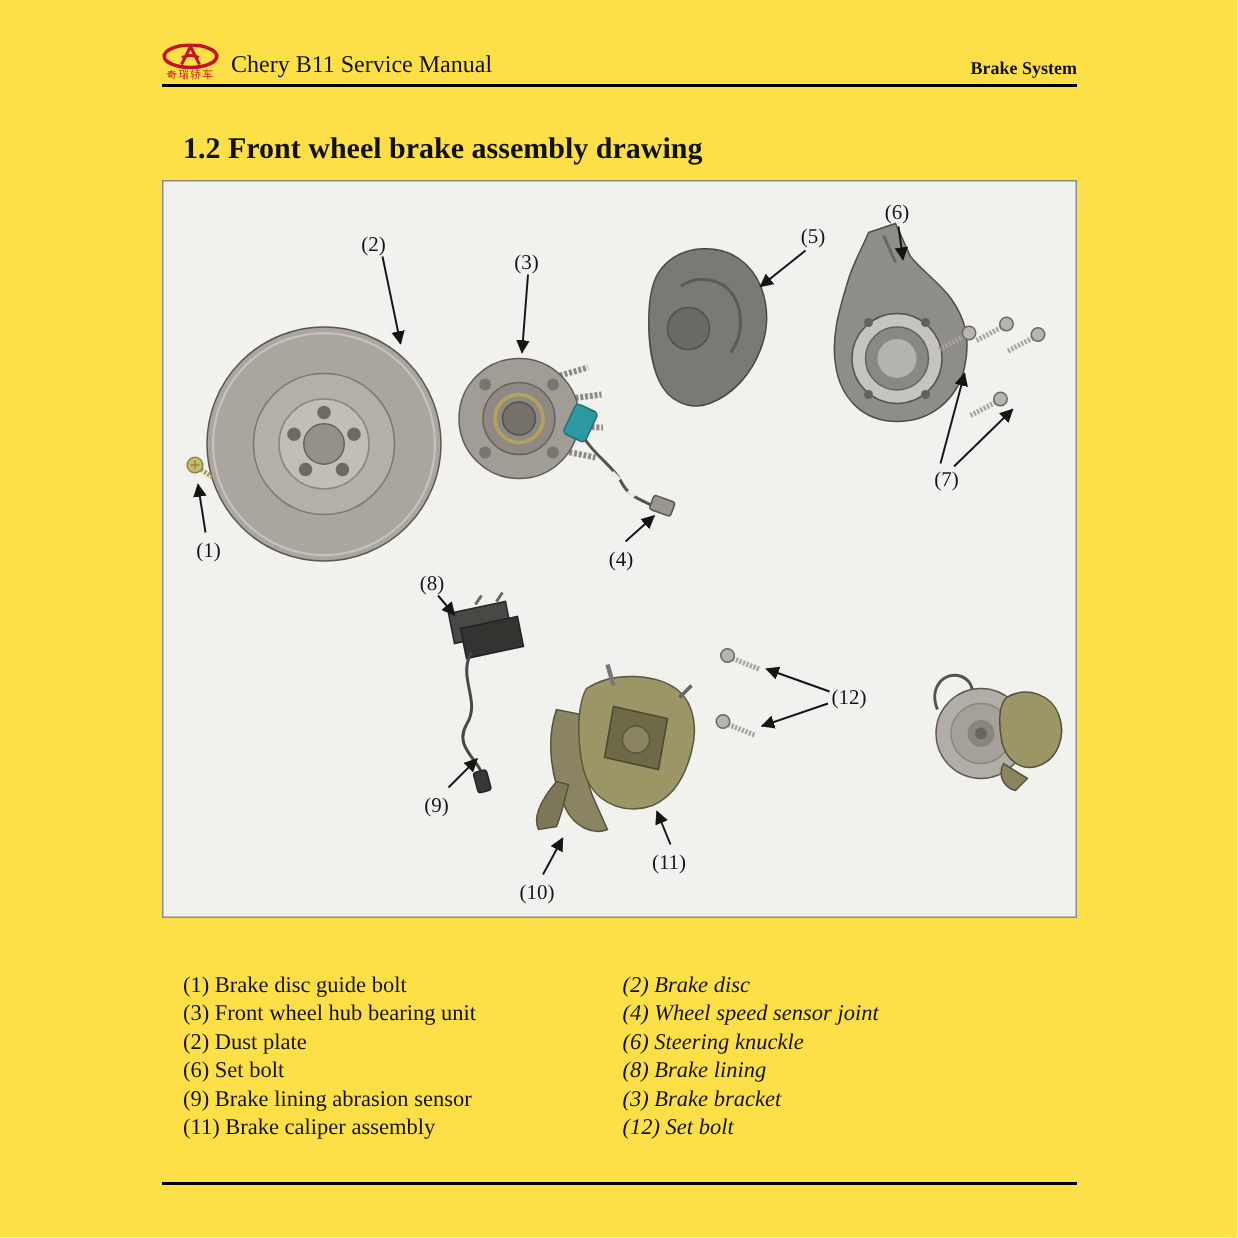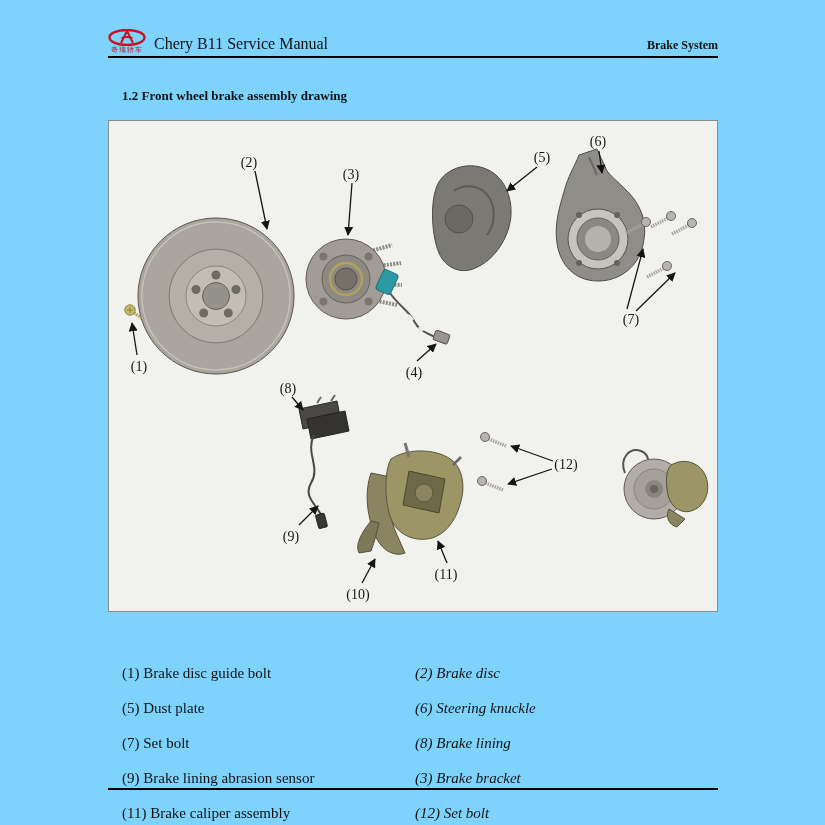--- a/index.html
+++ b/index.html
@@ -1,36 +1,36 @@
 <!DOCTYPE html>
 <html><head>
 <meta charset="utf-8">
 <style>
   html,body{margin:0;padding:0;background:#fff;}
-  .screen{position:relative;width:825px;height:825px;background:#7dd3fc;overflow:hidden;
+  .screen{position:relative;width:825px;height:825px;background:#fde047;overflow:hidden;
           font-family:"Liberation Serif",serif;color:#111;}
   
   .header{position:absolute;left:108px;top:22px;width:610px;height:32px;
           display:flex;align-items:flex-end;justify-content:space-between;}
   .header-left{display:flex;align-items:flex-end;gap:8px;}
   .logo-block{display:flex;flex-direction:column;align-items:center;line-height:1;}
   .logo-cn{font-size:7px;color:#c41220;letter-spacing:1px;margin-top:1px;}
   .manual-title{font-weight:normal;font-size:16px;padding-bottom:1px;}
   .section-title{font-weight:bold;font-size:12px;padding-bottom:1px;margin-top:23px;}
   .header-rule{position:absolute;left:108px;top:56px;width:610px;border-top:2px solid #000;}
   
-  .page-heading{position:absolute;left:122px;top:88px;font-weight:bold;font-size:13px;}
+  .page-heading{position:absolute;left:122px;top:88px;font-weight:bold;font-size:20px;}
   
   .diagram-box{position:absolute;left:108px;top:120px;width:610px;height:492px;
                border:1px solid #8c8c8c;background:#f1f1ee;box-sizing:border-box;}
   .diagram-box svg{display:block;}
   svg text{font-family:"Liberation Serif",serif;font-size:14px;fill:#151515;}
   
   .legend{position:absolute;left:122px;top:648px;width:596px;font-size:15px;}
-  .legend-row{display:flex;line-height:19px;margin-top:16px;}
+  .legend-row{display:flex;line-height:19px;}
   .legend-left{width:293px;}
   .legend-right{flex:1;font-style:italic;}
   
   .footer-rule{position:absolute;left:108px;top:788px;width:610px;border-top:2px solid #000;}
 </style>
 </head>
 <body>
 
 <div class="screen">
 
@@ -209,25 +209,29 @@
       </g>
     </svg>
   </div>
 
   <div class="legend">
     <div class="legend-row">
       <span class="legend-left">(1) Brake disc guide bolt</span>
       <span class="legend-right">(2) Brake disc</span>
     </div>
     <div class="legend-row">
-      <span class="legend-left">(5) Dust plate</span>
+      <span class="legend-left">(3) Front wheel hub bearing unit</span>
+      <span class="legend-right">(4) Wheel speed sensor joint</span>
+    </div>
+    <div class="legend-row">
+      <span class="legend-left">(2) Dust plate</span>
       <span class="legend-right">(6) Steering knuckle</span>
     </div>
     <div class="legend-row">
-      <span class="legend-left">(7) Set bolt</span>
+      <span class="legend-left">(6) Set bolt</span>
       <span class="legend-right">(8) Brake lining</span>
     </div>
     <div class="legend-row">
       <span class="legend-left">(9) Brake lining abrasion sensor</span>
       <span class="legend-right">(3) Brake bracket</span>
     </div>
     <div class="legend-row">
       <span class="legend-left">(11) Brake caliper assembly</span>
       <span class="legend-right">(12) Set bolt</span>
     </div>

